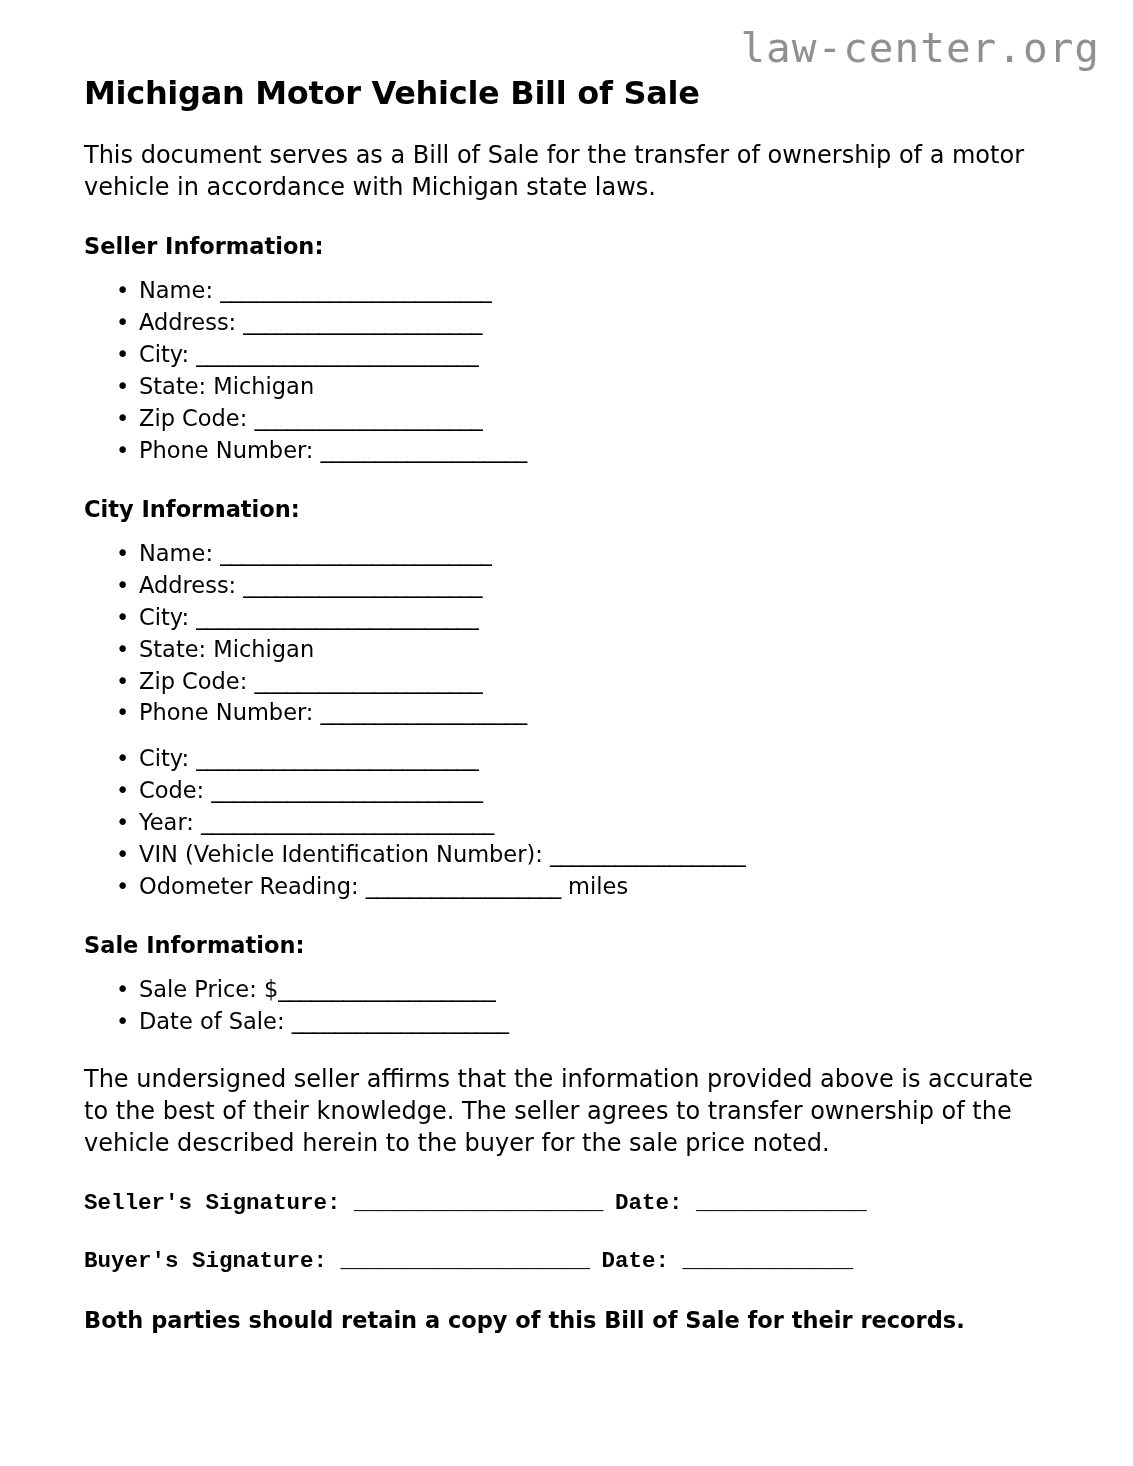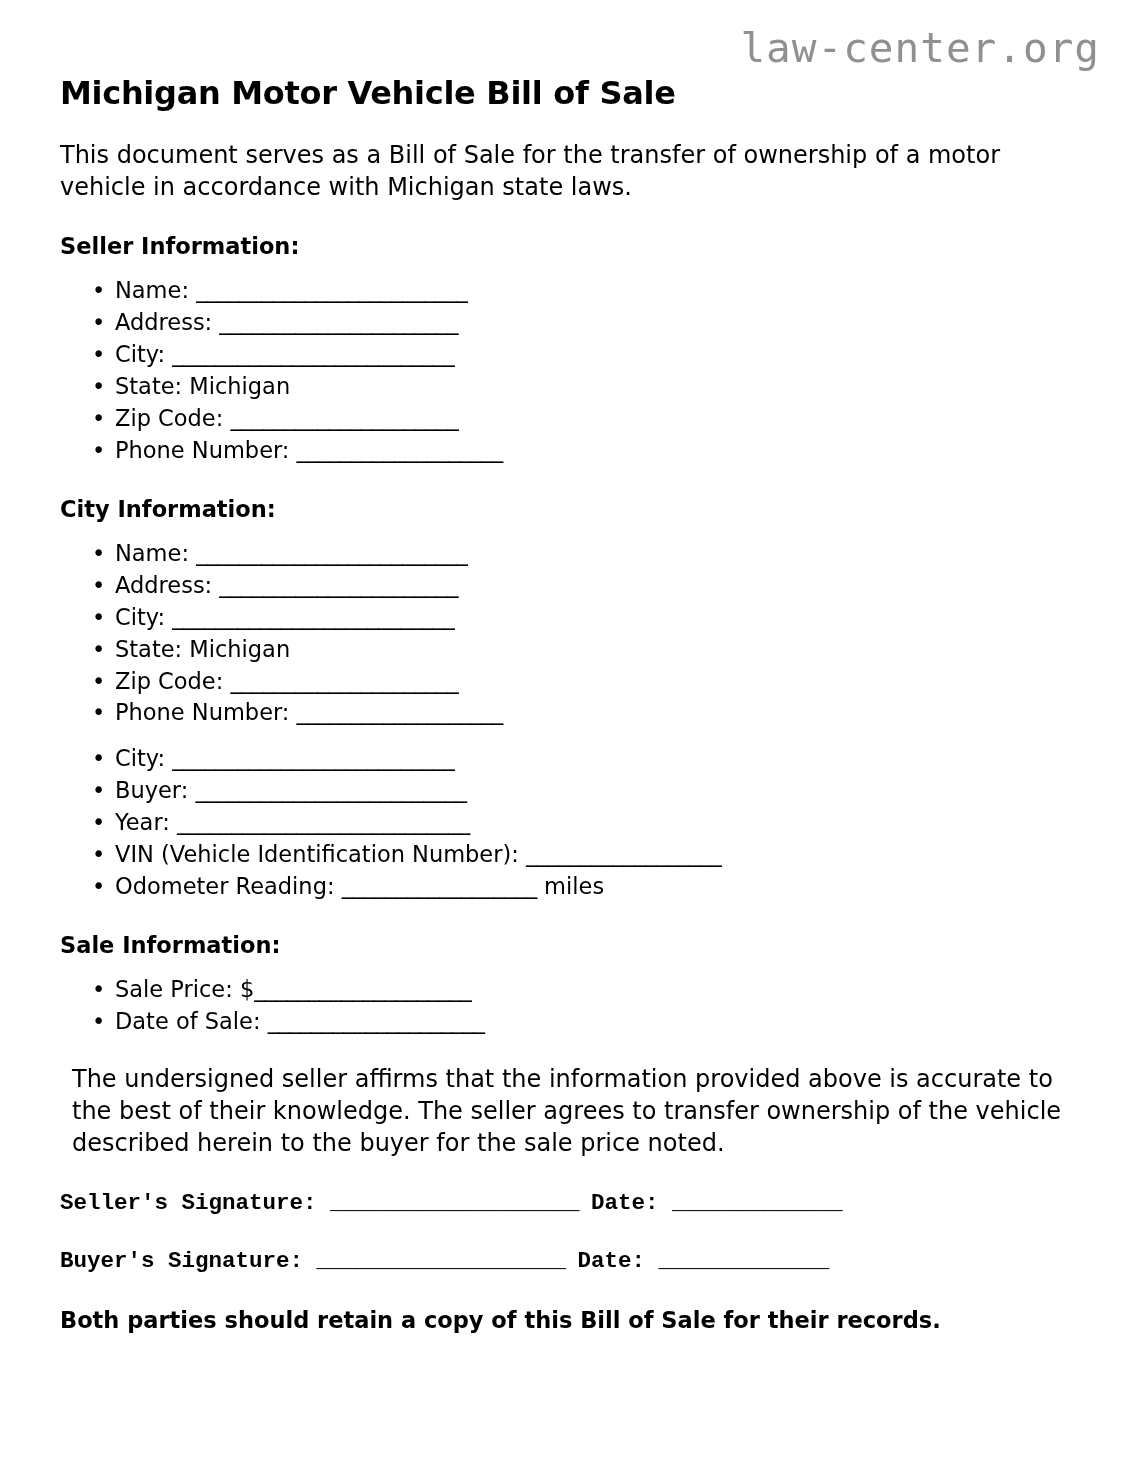--- a/index.html
+++ b/index.html
@@ -15,21 +15,21 @@
     font-family: "DejaVu Sans", "Liberation Sans", sans-serif;
     color: #000000;
     -webkit-font-smoothing: antialiased;
   }
 
   .page {
     position: relative;
     width: 1133px;
     height: 1090px;
     box-sizing: border-box;
-    padding: 0 60px;
+    padding: 0 84px;
     background: #ffffff;
   }
 
   
   .watermark {
     position: absolute;
     top: 28px;
     right: 33px;
     font-family: "DejaVu Sans Mono", "Liberation Mono", monospace;
     font-size: 41px;
@@ -53,21 +53,20 @@
   
   .para {
     margin: 0;
     padding-top: 28px;
     font-size: 24px;
     line-height: 1.33;
     max-width: 1010px;
   }
   .para.tight {
     padding-top: 26px;
-    margin-left: 12px;
   }
 
   
   .section-heading {
     margin: 0;
     padding-top: 28px;
     font-size: 22.5px;
     font-weight: bold;
     line-height: 1.3;
   }
@@ -146,21 +145,21 @@
       <ul class="fields">
         <li><span class="bullet">•</span><span>Name:</span> <span class="blank">_________________________</span></li>
         <li><span class="bullet">•</span><span>Address:</span> <span class="blank">______________________</span></li>
         <li><span class="bullet">•</span><span>City:</span> <span class="blank">__________________________</span></li>
         <li><span class="bullet">•</span><span>State: Michigan</span></li>
         <li><span class="bullet">•</span><span>Zip Code:</span> <span class="blank">_____________________</span></li>
         <li><span class="bullet">•</span><span>Phone Number:</span> <span class="blank">___________________</span></li>
       </ul>
       <ul class="fields">
         <li><span class="bullet">•</span><span>City:</span> <span class="blank">__________________________</span></li>
-        <li><span class="bullet">•</span><span>Buyer:</span> <span class="blank">_________________________</span></li>
+        <li><span class="bullet">•</span><span>Code:</span> <span class="blank">_________________________</span></li>
         <li><span class="bullet">•</span><span>Year:</span> <span class="blank">___________________________</span></li>
         <li><span class="bullet">•</span><span>VIN (Vehicle Identification Number):</span> <span class="blank">__________________</span></li>
         <li><span class="bullet">•</span><span>Odometer Reading:</span> <span class="blank">__________________</span><span> miles</span></li>
       </ul>
       <div class="section-heading">Sale Information:</div>
       <ul class="fields">
         <li><span class="bullet">•</span><span>Sale Price: $</span><span class="blank">____________________</span></li>
         <li><span class="bullet">•</span><span>Date of Sale:</span> <span class="blank">____________________</span></li>
       </ul>
     </div>

